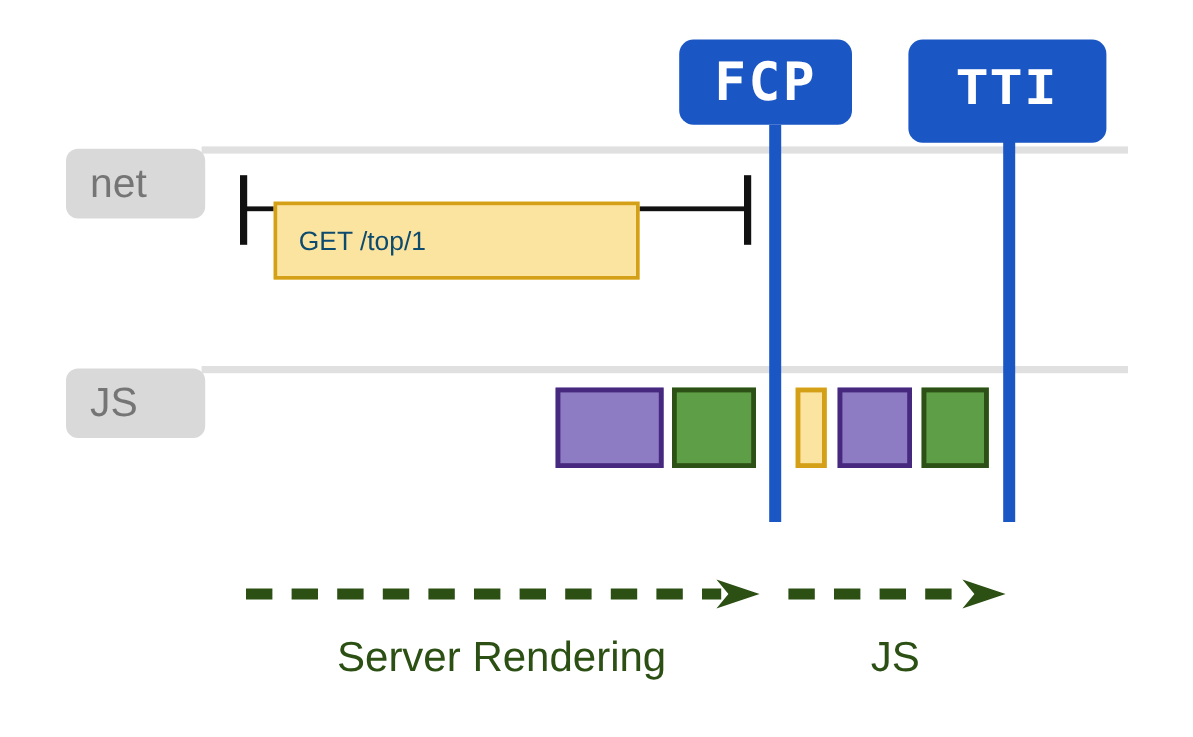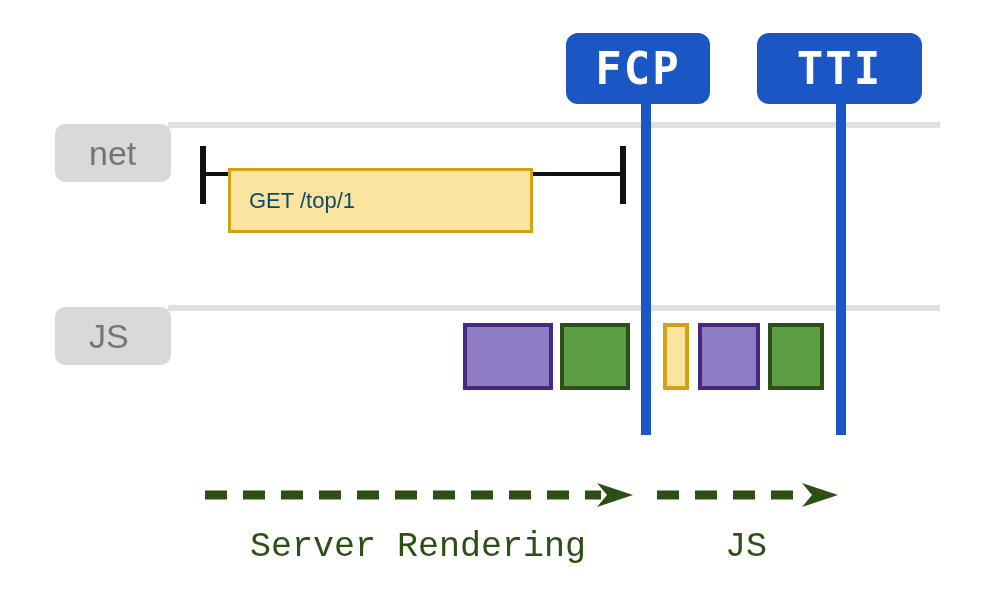--- a/index.html
+++ b/index.html
@@ -51,21 +51,21 @@
   
   .lane-chip {
     position: absolute;
     display: flex;
     align-items: center;
     box-sizing: border-box;
     background: #d9d9d9;
     border-radius: 10px;
     color: #757575;
     font-size: 34px;
-    padding-left: 34px;
+    padding-left: 20px;
     line-height: 1;
   }
 
   
   .req-bar {
     position: absolute;
     box-sizing: border-box;
     background: #fbe3a0;
     border: 3px solid #d4a017;
     display: flex;
@@ -98,21 +98,20 @@
 
   
   .phase-arrow { position: absolute; }
   .phase-caption {
     position: absolute;
     text-align: center;
     color: #2c5014;
     font-size: 35px;
     line-height: 1;
     white-space: nowrap;
-    font-family: Liberation Mono, monospace;
   }
 </style>
 </head>
 <body>
 
 <div id="stage">
 
   <div class="lane-track" style="left:168px; top:122px; width:772px;"></div>
   <div class="lane-track" style="left:168px; top:305px; width:772px;"></div>
 
@@ -136,21 +135,21 @@
   <div class="task-block" style="left:663px; top:323px; width:26px; height:67px; background:#fbe3a0; border-color:#d4a017;"></div>
   <div class="task-block" style="left:698px; top:323px; width:62px; height:67px; background:#8d7cc3; border-color:#46287e;"></div>
   <div class="task-block" style="left:768px; top:323px; width:56px; height:67px; background:#5e9e46; border-color:#2d5016;"></div>
 
   <div class="marker-line" style="left:641px; top:104px; width:10px; height:331px;"></div>
   <div class="marker-line" style="left:836px; top:104px; width:10px; height:331px;"></div>
 
   <div class="marker-badge" style="left:566px; top:33px; width:144px; height:71px;">
     <span>FCP</span>
   </div>
-  <div class="marker-badge" style="left:757px; top:33px; width:165px; height:71px;">
+  <div class="marker-badge" style="left:757px; top:33px; width:165px; height:86px;font-family:Liberation Mono, monospace;">
     <span>TTI</span>
   </div>
 
   <svg class="phase-arrow" style="left:203px; top:482px;" width="432" height="26" viewBox="0 0 432 26">
     <line x1="2" y1="13" x2="398" y2="13" stroke="#2c5014" stroke-width="9" stroke-dasharray="22 16" stroke-linecap="butt"></line>
     <path d="M 394 1 L 430 13 L 394 25 L 404 13 Z" fill="#2c5014"></path>
   </svg>
   <div class="phase-caption" style="left:163px; top:530px; width:510px;">
     <span>Server Rendering</span>
   </div>

